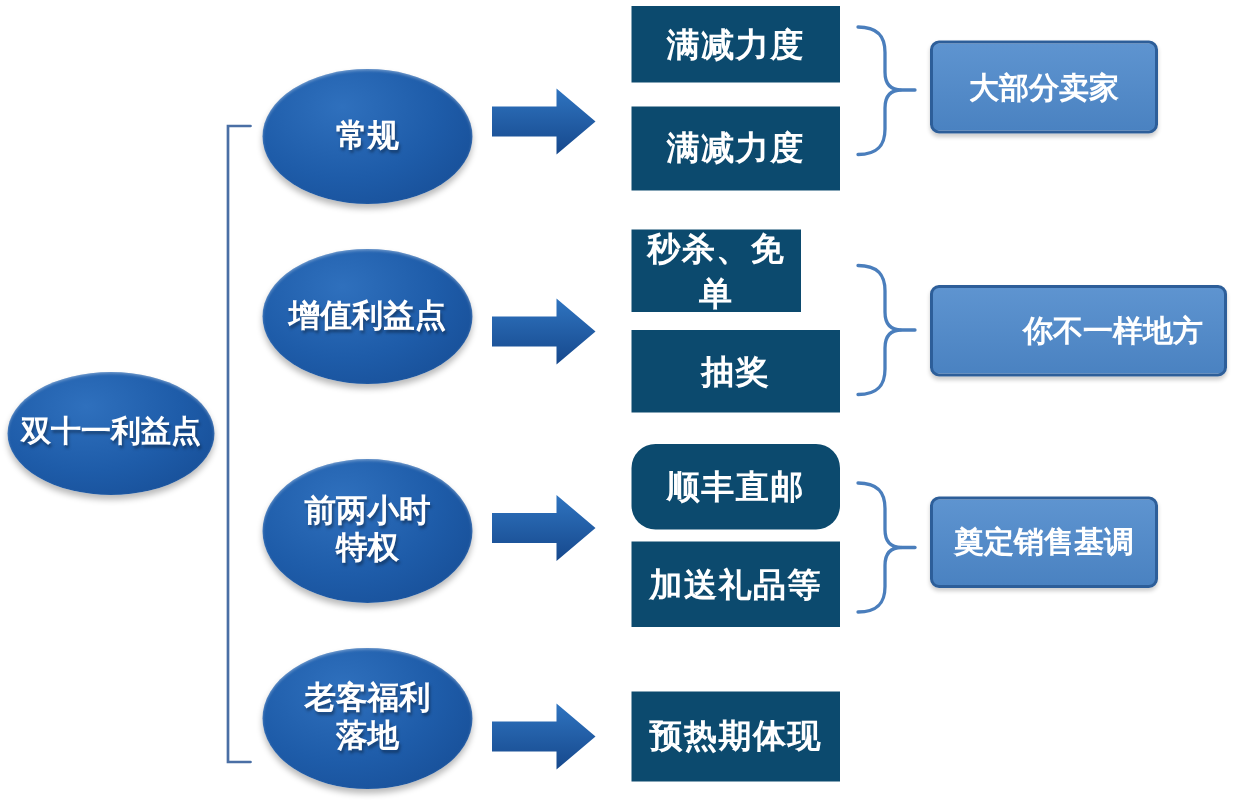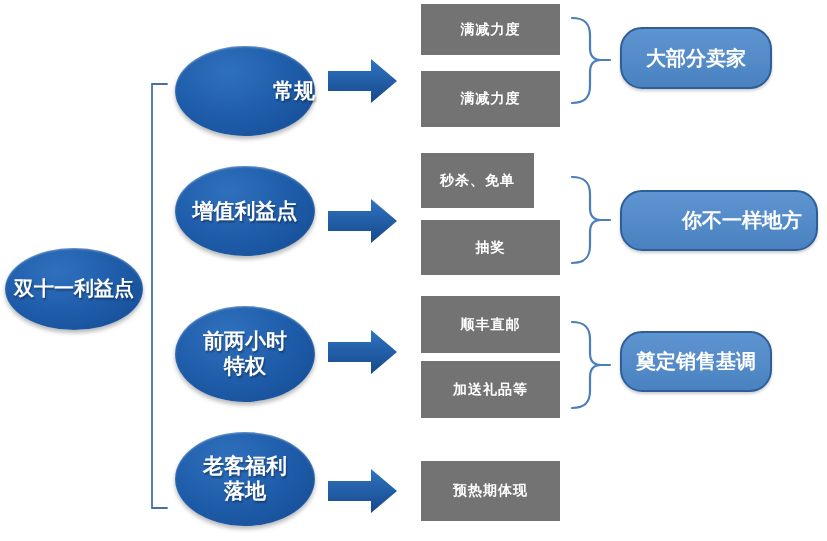--- a/index.html
+++ b/index.html
@@ -14,25 +14,25 @@
   }
   .ellipse{
     border-radius:50%;
     background:radial-gradient(ellipse at 38% 28%, #2f70bd 0%, #1e5ca9 52%, #154a91 100%);
     box-shadow:0 3px 4px rgba(0,0,0,0.28), inset 0 1px 2px rgba(255,255,255,0.35);
   }
   .ellipse .lbl{white-space:pre-line;line-height:1.18;text-shadow:1px 2px 2px rgba(0,0,0,0.35);}
   .root-ellipse{font-size:20px;}
   .branch-ellipse{font-size:21px;}
   .gray-box{
-    background:#737373;font-size:14px;letter-spacing:1px;
+    background:#0c4a6e;font-size:22px;letter-spacing:1px;
   }
   .result-box{
     background:linear-gradient(180deg,#5e94d0 0%,#4a82c1 100%);
-    border:2px solid #2d5e99;border-radius:22px;font-size:20px;
+    border:2px solid #2d5e99;border-radius:6px;font-size:20px;
     box-shadow:0 2px 3px rgba(0,0,0,0.2);
   }
 </style>
 </head>
 <body>
 
 <div class="canvas">
 
   <svg class="connectors" viewBox="0 0 827 541" xmlns="http://www.w3.org/2000/svg">
     <defs>
@@ -56,21 +56,21 @@
     <path stroke="#4a7ebc" stroke-width="2.2" stroke-linecap="round" d="M601,220 L610,220"></path>
 
     <path fill="none" stroke="#4a7ebc" stroke-width="2.2" stroke-linecap="round" d="M572,322 C586,322 590,329 590,339 L590,353 C590,361 594,365 601,365 C594,365 590,369 590,377 L590,391 C590,401 586,408 572,408"></path>
     <path stroke="#4a7ebc" stroke-width="2.2" stroke-linecap="round" d="M601,365 L610,365"></path>
   </svg>
 
   <div class="node ellipse root-ellipse" style="left:5px;top:248px;width:138px;height:82px;">
     <span class="lbl">双十一利益点</span>
   </div>
 
-  <div class="node ellipse branch-ellipse" style="left:175px;top:46px;width:140px;height:90px;justify-content:flex-end;">
+  <div class="node ellipse branch-ellipse" style="left:175px;top:46px;width:140px;height:90px;">
     <span class="lbl">常规</span>
   </div>
   <div class="node ellipse branch-ellipse" style="left:175px;top:166px;width:140px;height:90px;">
     <span class="lbl">增值利益点</span>
   </div>
   <div class="node ellipse branch-ellipse" style="left:175px;top:306px;width:140px;height:96px;">
     <span class="lbl">前两小时
 特权</span>
   </div>
   <div class="node ellipse branch-ellipse" style="left:175px;top:432px;width:140px;height:94px;">
@@ -85,21 +85,21 @@
     <span>满减力度</span>
   </div>
 
   <div class="node gray-box" style="left:421px;top:153px;width:113px;height:55px;">
     <span>秒杀、免单</span>
   </div>
   <div class="node gray-box" style="left:421px;top:220px;width:139px;height:55px;">
     <span>抽奖</span>
   </div>
 
-  <div class="node gray-box" style="left:421px;top:296px;width:139px;height:57px;">
+  <div class="node gray-box" style="left:421px;top:296px;width:139px;height:57px;border-radius:16px;">
     <span>顺丰直邮</span>
   </div>
   <div class="node gray-box" style="left:421px;top:361px;width:139px;height:57px;">
     <span>加送礼品等</span>
   </div>
 
   <div class="node gray-box" style="left:421px;top:461px;width:139px;height:60px;">
     <span>预热期体现</span>
   </div>
 

